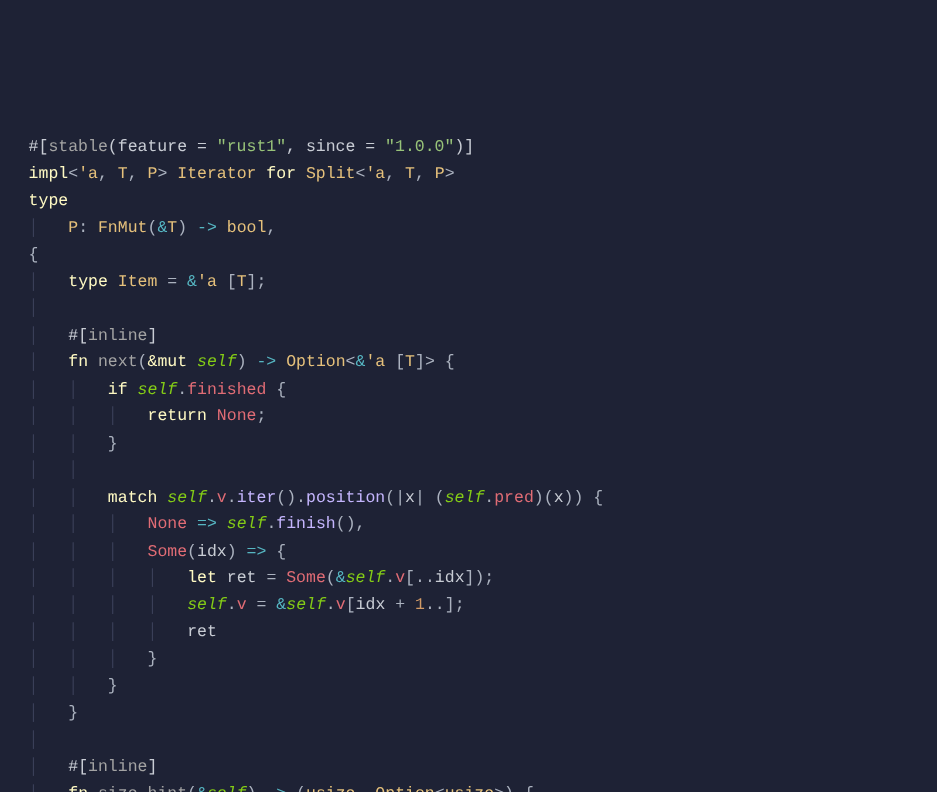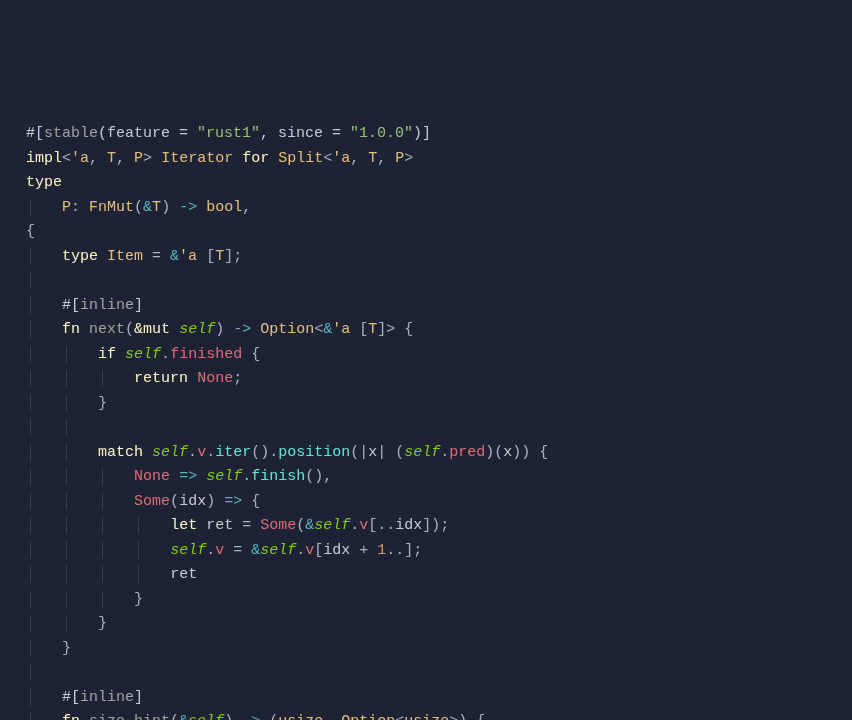--- a/index.html
+++ b/index.html
@@ -19,21 +19,21 @@
   .t   { display: inline; }
   
   .kw  { color: #fef9c3; }          
   .attr{ color: #c8ccd4; }          
   .str { color: #98c379; }          
   .ty  { color: #e5c07b; }          
   .num { color: #d19a66; }          
   .fn  { color: #a3a3a3; }          
   .self{ color: #84cc16; font-style: italic; } 
   .fld { color: #e06c75; }          
-  .call{ color: #5eead4; }          
+  .call{ color: #c4b5fd; }          
   .en  { color: #e06c75; margin-top: 24px; }          
   .op  { color: #56b6c2; }          
   .p   { color: #abb2bf; }          
   .id  { color: #c8ccd4; }          
   .guide { color: #3a3f58; }        
 </style>
 </head>
 <body>
 
 

